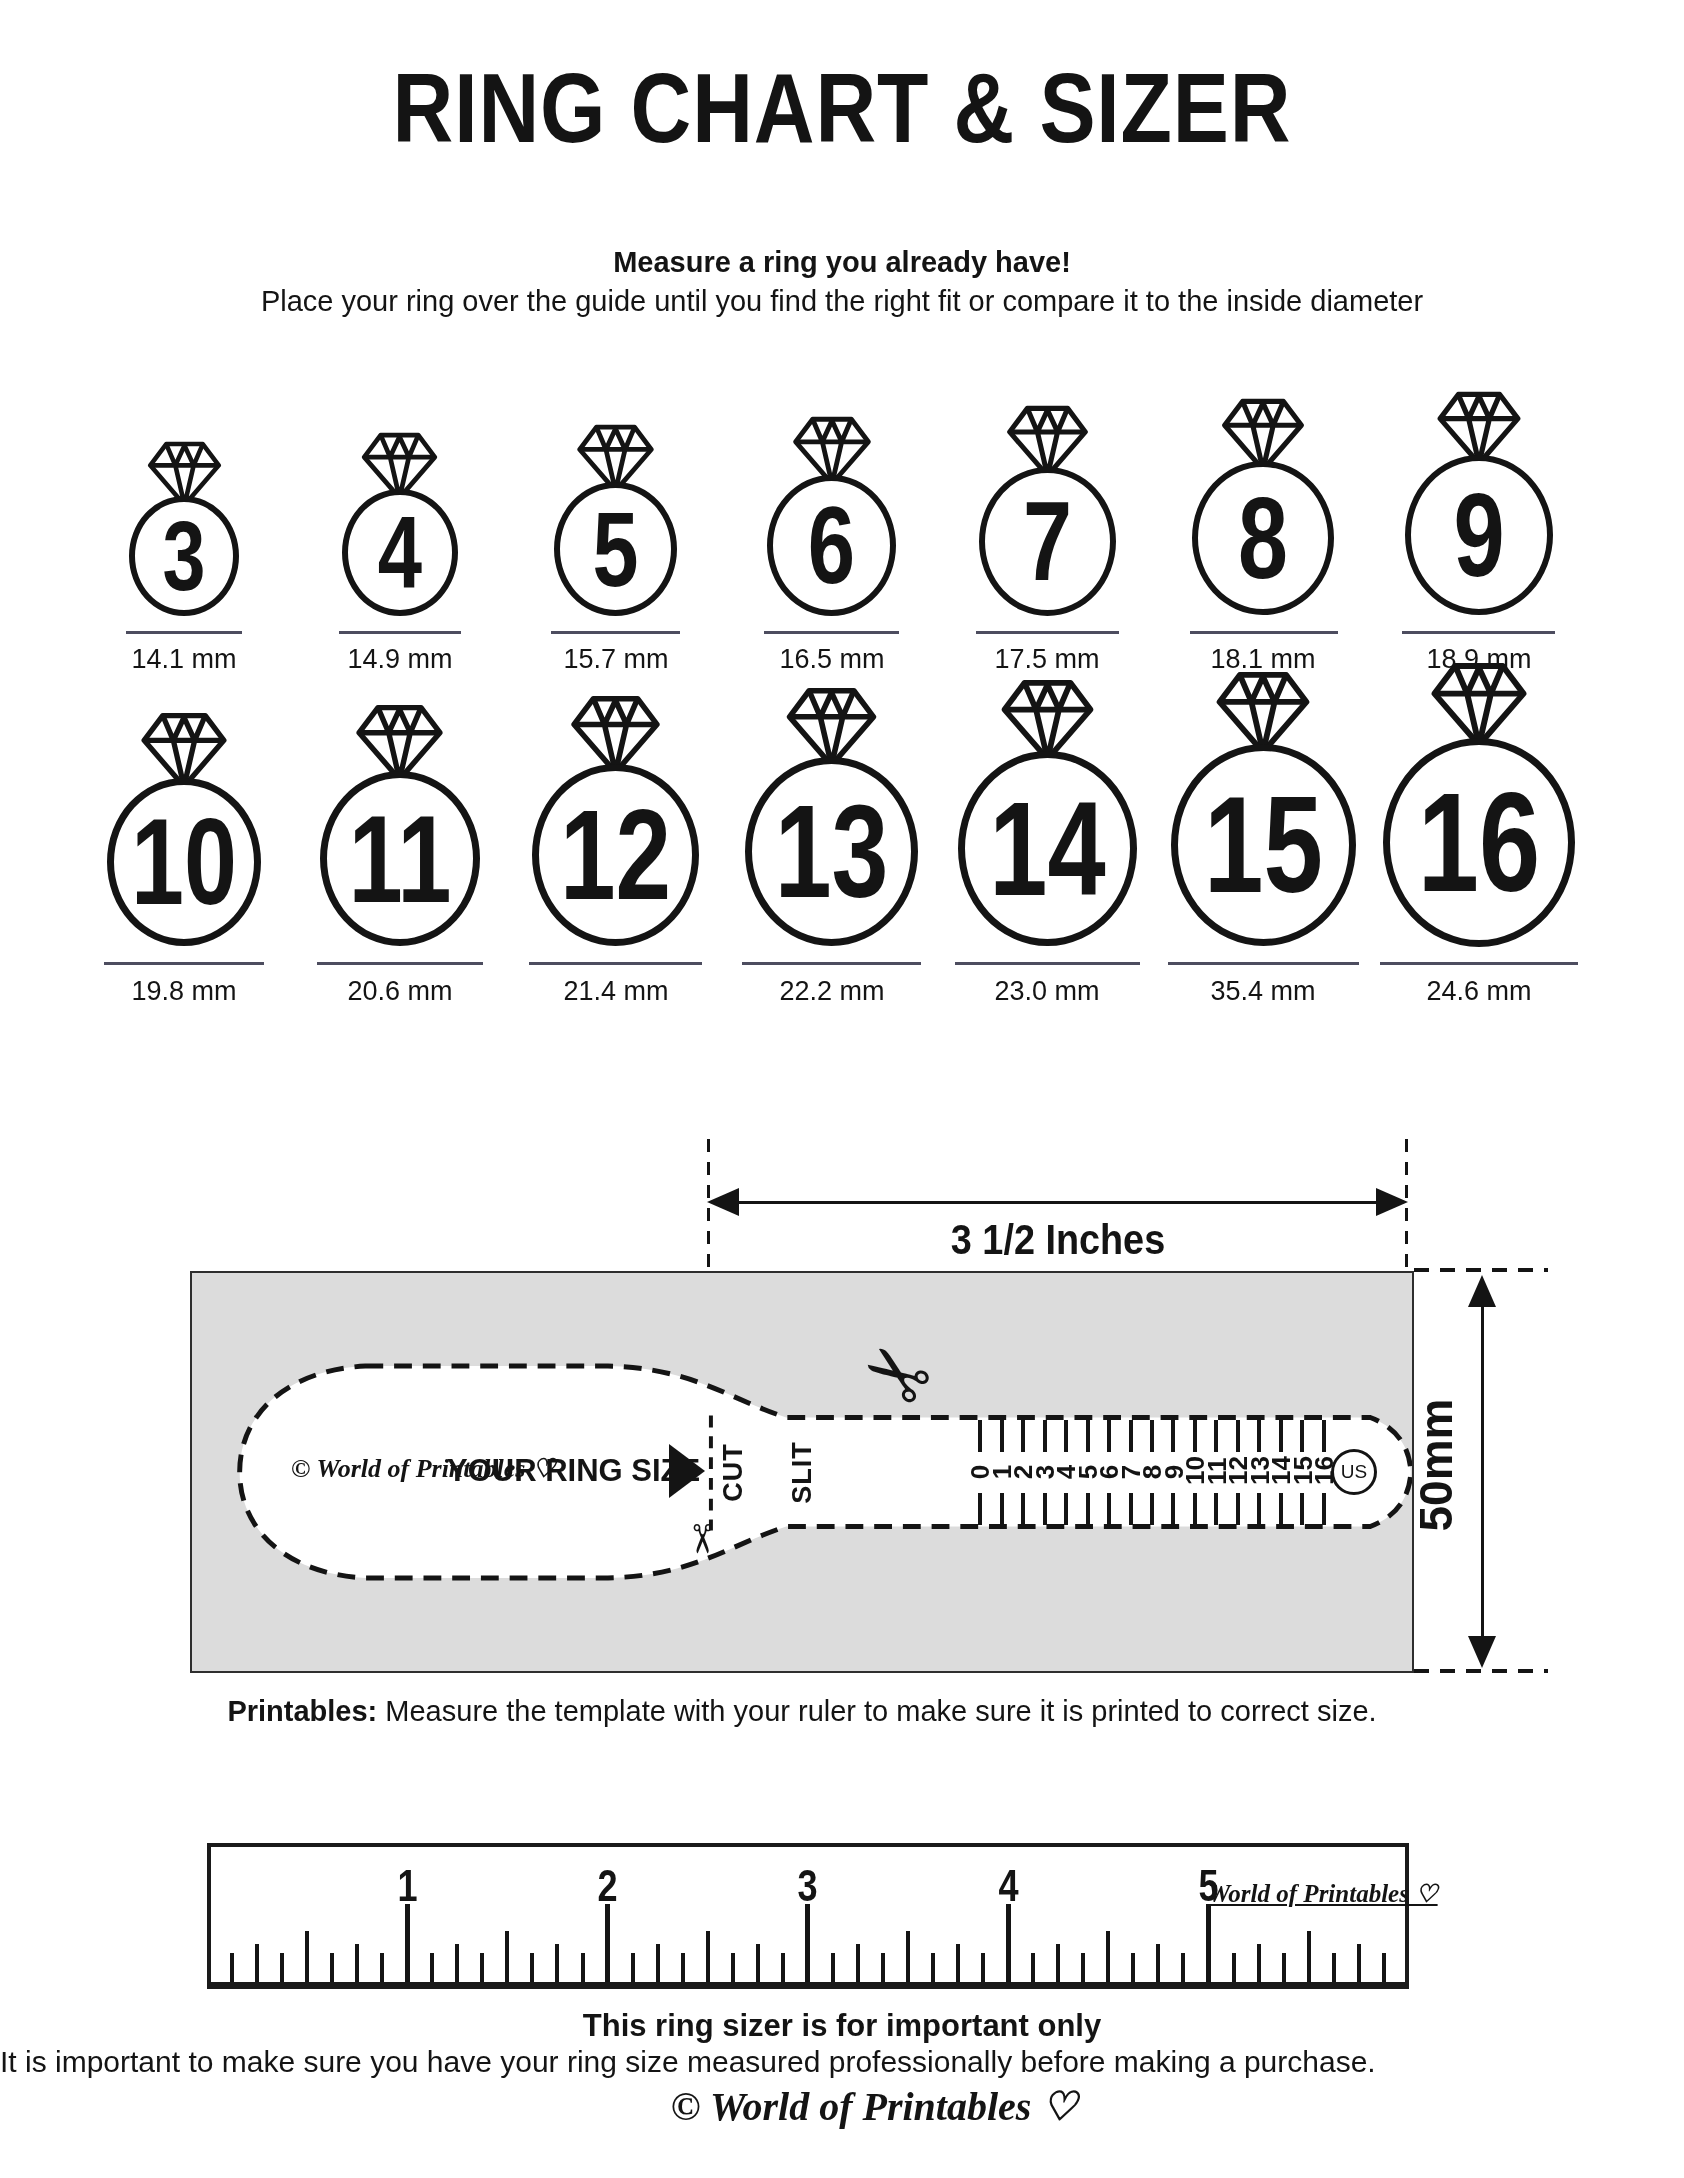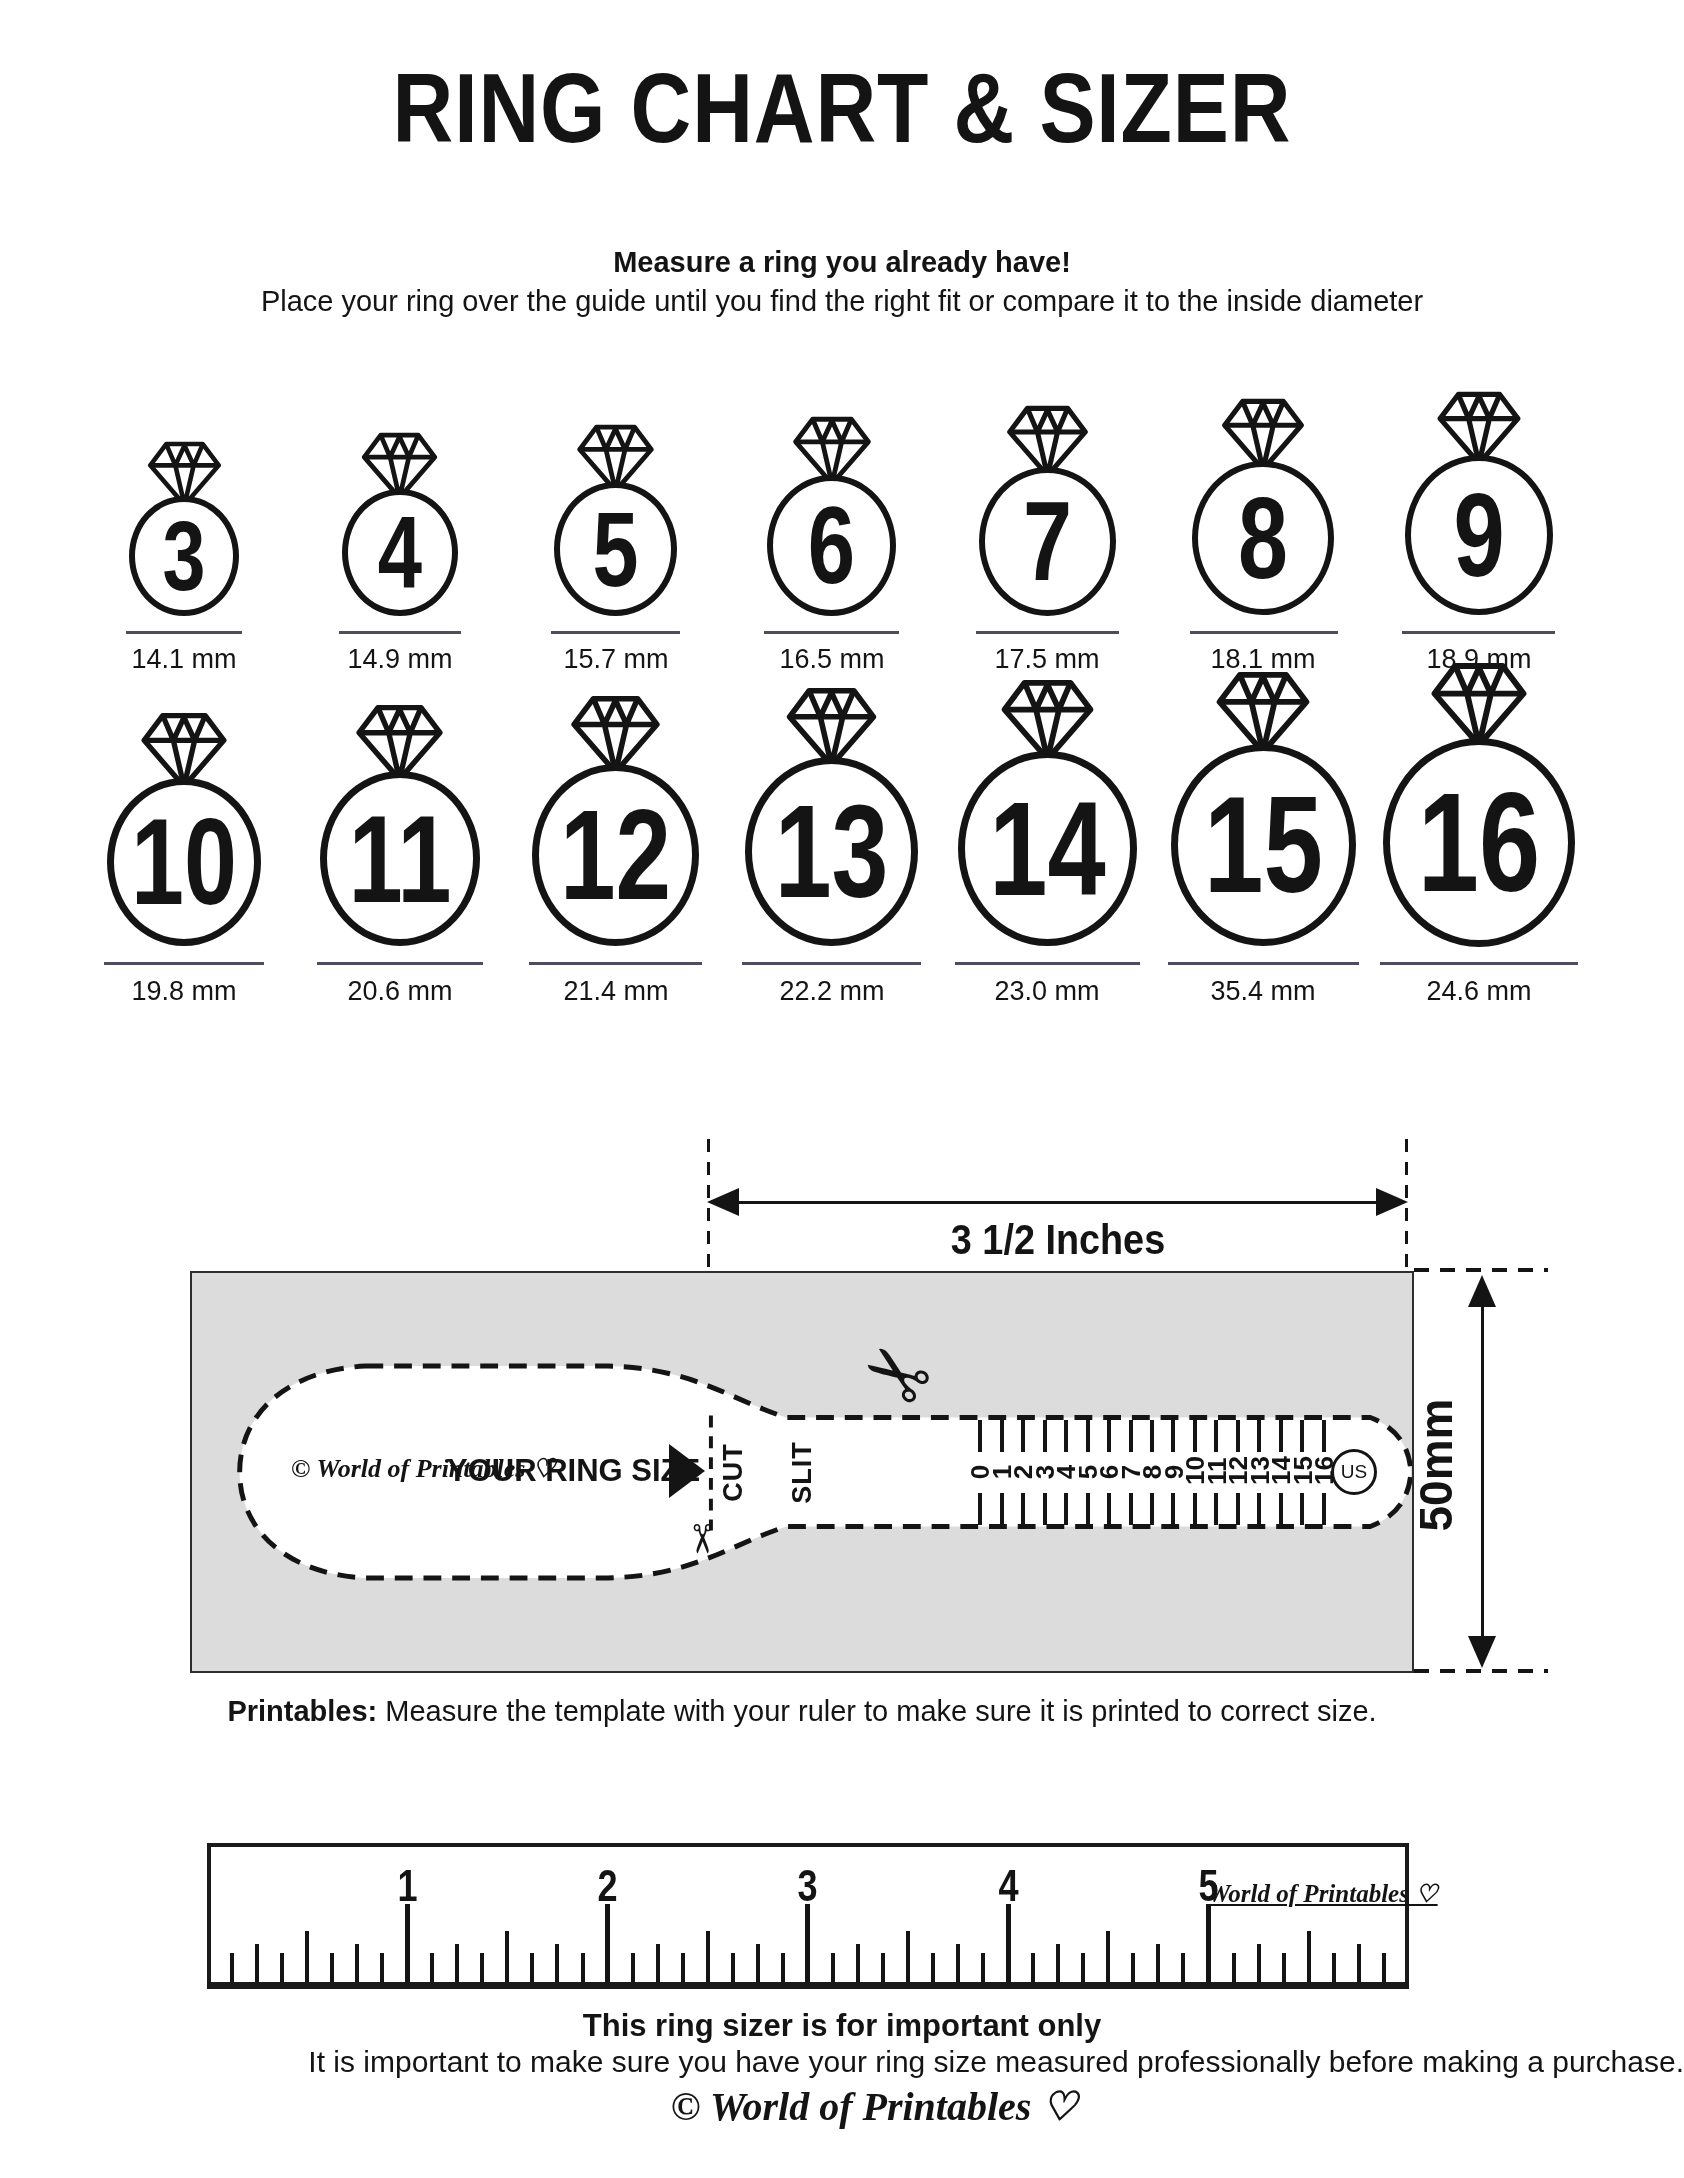--- a/index.html
+++ b/index.html
@@ -54,21 +54,21 @@
   .important { position:absolute; left:190px; top:1695px; width:1224px; text-align:center; font-size:29px; }
 
   .ruler { position:absolute; left:207px; top:1843px; width:1202px; height:146px; background:#fff;
            border:4px solid #1a1a1a; border-bottom-width:7px; }
   .ruler-num { position:absolute; width:79px; text-align:center; font-size:44px; font-weight:700;
                transform:scaleX(0.82); }
   .ruler-brand { position:absolute; font-size:25px; }
 
   .foot-bold { position:absolute; left:0; top:2008px; width:100%; text-align:center;
                font-size:31px; font-weight:700; }
-  .foot-text { position:absolute; left:0; top:2045px; width:100%; text-align:right; font-size:30px; }
+  .foot-text { position:absolute; left:0; top:2045px; width:100%; text-align:left; font-size:30px; }
   .foot-logo { position:absolute; left:0; top:2083px; width:100%; text-align:center; font-size:40px; }
 </style>
 </head>
 <body>
 
 <div class="page">
 
   <h1 class="title">RING CHART &amp; SIZER</h1>
   <div class="sub-bold">Measure a ring you already have!</div>
   <div class="sub">Place your ring over the guide until you find the right fit or compare it to the inside diameter</div>

